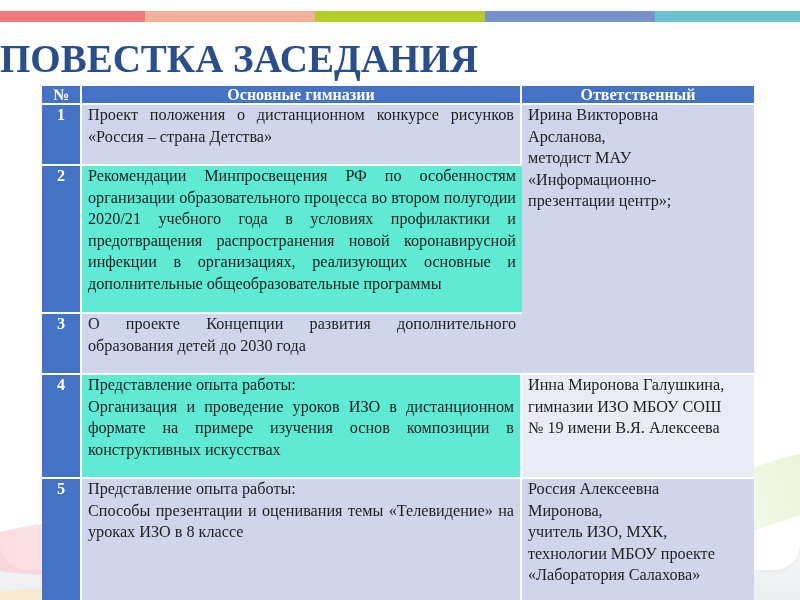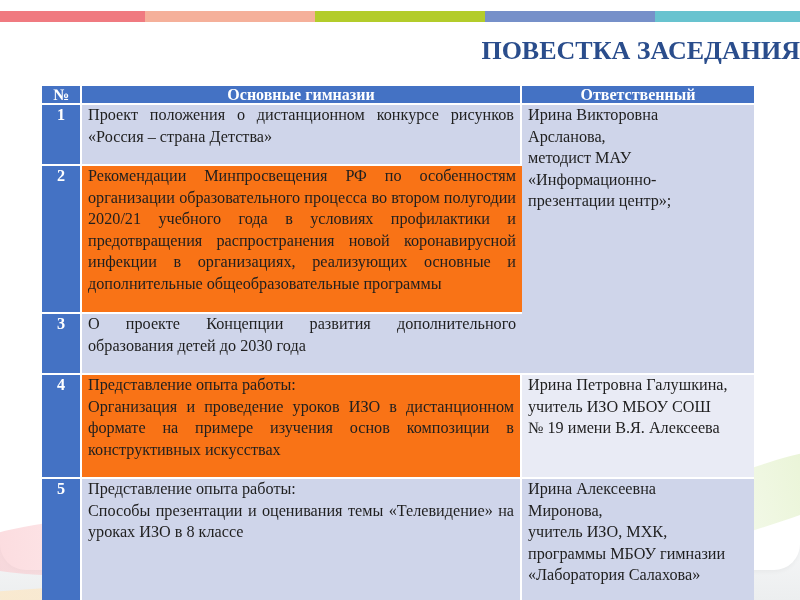--- a/index.html
+++ b/index.html
@@ -41,24 +41,24 @@
       transform: rotate(-10deg);
     }
     .swoosh-right {
       position: absolute; left: 620px; top: 470px; width: 260px; height: 60px;
       background: linear-gradient(90deg, rgba(220,235,190,0), rgba(215,235,180,0.7));
       transform: rotate(-18deg);
       border-radius: 40%;
     }
     .title {
       position: absolute; left: 0; top: 36px; width: 800px;
-      text-align: right;
+      text-align: left;
       font-family: "Liberation Serif", "DejaVu Serif", serif;
       font-weight: bold;
-      font-size: 26px;
+      font-size: 39px;
       color: #2a4d8c;
       letter-spacing: 0px;
     }
     table.agenda {
       position: absolute; left: 42px; top: 86px;
       width: 712px;
       border-collapse: separate;
       border-spacing: 0;
       font-size: 16.2px;
       line-height: 21.5px;
@@ -87,21 +87,21 @@
     td.num {
       background: #4472c4;
       color: #ffffff;
       font-weight: bold;
       text-align: center;
       width: 40px;
       padding: 0 !important;
     }
     td.q { text-align: justify; text-align-last: left; }
     tr.odd td.q { background: #cfd5ea; }
-    tr.even td.q { background: #f97316; }
+    tr.even td.q { background: #5eead4; }
     td.resp { text-align: left; margin-left: 40px; }
     td.resp.odd { background: #cfd5ea; }
     td.resp.even { background: #e9ebf5; }
     .line { display: block; }
   </style>
 </head>
 <body>
 
 <div class="bg-bottom"></div>
 <div class="swoosh-orange"></div>
@@ -153,33 +153,33 @@
       <td class="num">3</td>
       <td class="q">О проекте Концепции развития дополнительного образования детей до 2030 года</td>
     </tr>
     <tr class="even" style="height:93px;">
       <td class="num">4</td>
       <td class="q">
         <span class="line">Представление опыта работы:</span>
         <span class="line">Организация и проведение уроков ИЗО в дистанционном формате на примере изучения основ композиции в конструктивных искусствах</span>
       </td>
       <td class="resp even">
-        <span class="line">Ирина Петровна Галушкина,</span>
-        <span class="line">учитель ИЗО МБОУ СОШ</span>
+        <span class="line">Инна Миронова Галушкина,</span>
+        <span class="line">гимназии ИЗО МБОУ СОШ</span>
         <span class="line">№ 19 имени В.Я. Алексеева</span>
       </td>
     </tr>
     <tr class="odd" style="height:107px;">
       <td class="num">5</td>
       <td class="q">
         <span class="line">Представление опыта работы:</span>
         <span class="line">Способы презентации и оценивания темы «Телевидение» на уроках ИЗО в 8 классе</span>
       </td>
       <td class="resp odd">
-        <span class="line">Ирина Алексеевна</span>
+        <span class="line">Россия Алексеевна</span>
         <span class="line">Миронова,</span>
         <span class="line">учитель ИЗО, МХК,</span>
-        <span class="line">программы МБОУ гимназии</span>
+        <span class="line">технологии МБОУ проекте</span>
         <span class="line">«Лаборатория Салахова»</span>
       </td>
     </tr>
   </tbody>
 </table>
 
 </body></html>

